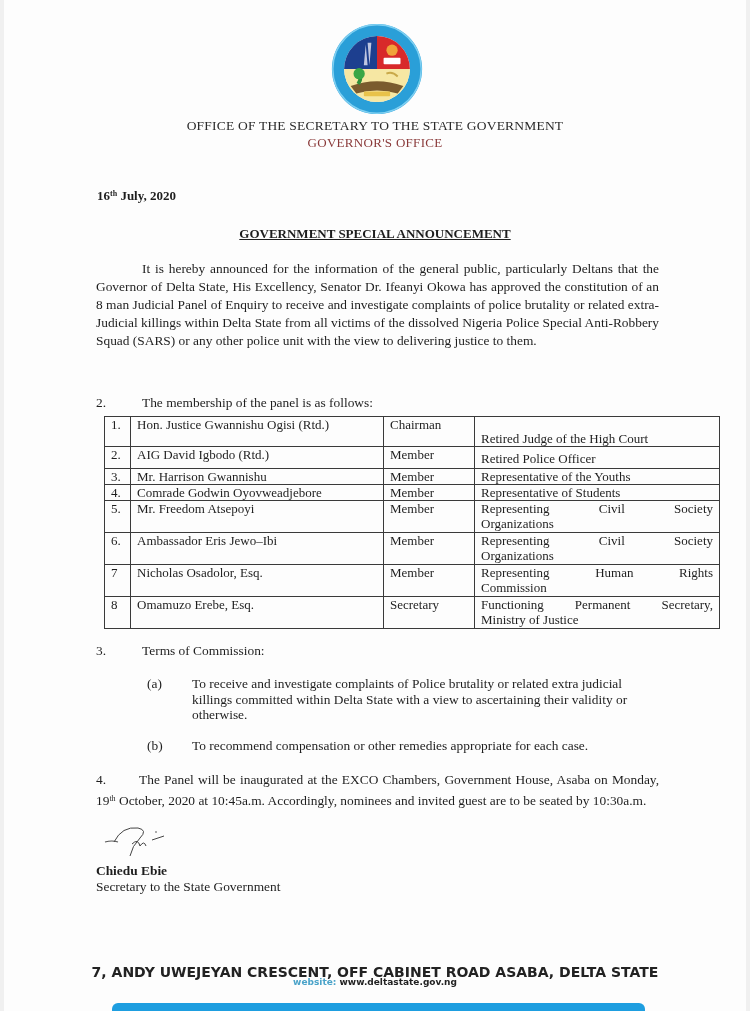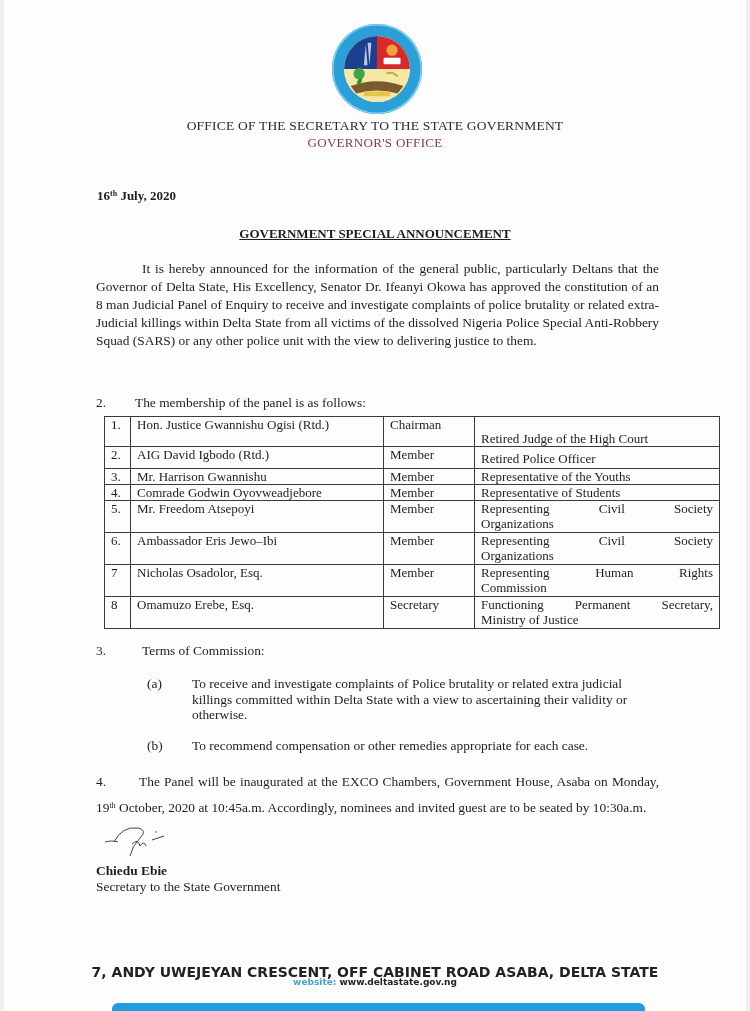--- a/index.html
+++ b/index.html
@@ -47,21 +47,21 @@
     border: 1.5px solid #3a3a3a; padding: 0 6px; vertical-align: top; line-height: 15px;
   }
   table.panel td.n { width: 13px; }
   table.panel td.name { width: 240px; }
   table.panel td.role { width: 78px; }
   table.panel td.desc { text-align: justify; text-align-last: auto; }
   .desc-just { display: block; text-align: justify; text-align-last: justify; }
   .tor-item { position: absolute; font-size: 13.4px; line-height: 15.5px; }
   .para4 {
     position: absolute; left: 96px; top: 770px; width: 563px;
-    font-size: 13.4px; line-height: 24px; text-align: justify;
+    font-size: 13.4px; line-height: 19px; text-align: justify;
   }
   .para4 sup { font-size: 8px; vertical-align: 4px; }
   .signature { position: absolute; left: 100px; top: 822px; width: 90px; height: 40px; }
   .signer-name { position: absolute; left: 96px; top: 863px; font-weight: bold; font-size: 13.4px; }
   .signer-title { position: absolute; left: 96px; top: 879px; font-size: 13.4px; }
   .footer-address {
     position: absolute; left: 0; width: 750px; top: 964px; text-align: center;
     font-family: "DejaVu Sans", sans-serif; font-weight: bold; font-size: 14px; color: #222;
   }
   .footer-web {
@@ -99,21 +99,21 @@
 <div class="office-title">OFFICE OF THE SECRETARY TO THE STATE GOVERNMENT</div>
 <div class="office-sub">GOVERNOR'S OFFICE</div>
 
 <div class="date"><span>16</span><sup>th</sup><span> July, 2020</span></div>
 
 <div class="heading">GOVERNMENT SPECIAL ANNOUNCEMENT</div>
 
 <div class="para1">It is hereby announced for the information of the general public, particularly Deltans that the Governor of Delta State, His Excellency, Senator Dr. Ifeanyi Okowa has approved the constitution of an 8 man Judicial Panel of Enquiry to receive and investigate complaints of police brutality or related extra-Judicial killings within Delta State from all victims of the dissolved Nigeria Police Special Anti-Robbery Squad (SARS) or any other police unit with the view to delivering justice to them.</div>
 
 <div class="sec-num" style="left:96px; top:395px;">2.</div>
-<div class="sec-text" style="left:135px; top:395px;font-family:Liberation Serif, serif;">The membership of the panel is as follows:</div>
+<div class="sec-text" style="left:142px; top:395px;font-family:Liberation Serif, serif;">The membership of the panel is as follows:</div>
 
 <table class="panel">
   <tbody>
     <tr style="height:25px;">
       <td class="n">1.</td>
       <td class="name">Hon. Justice Gwannishu Ogisi (Rtd.)</td>
       <td class="role">Chairman</td>
       <td class="desc" style="padding-top:14px;">Retired Judge of the High Court</td>
     </tr>
     <tr style="height:22px;">

